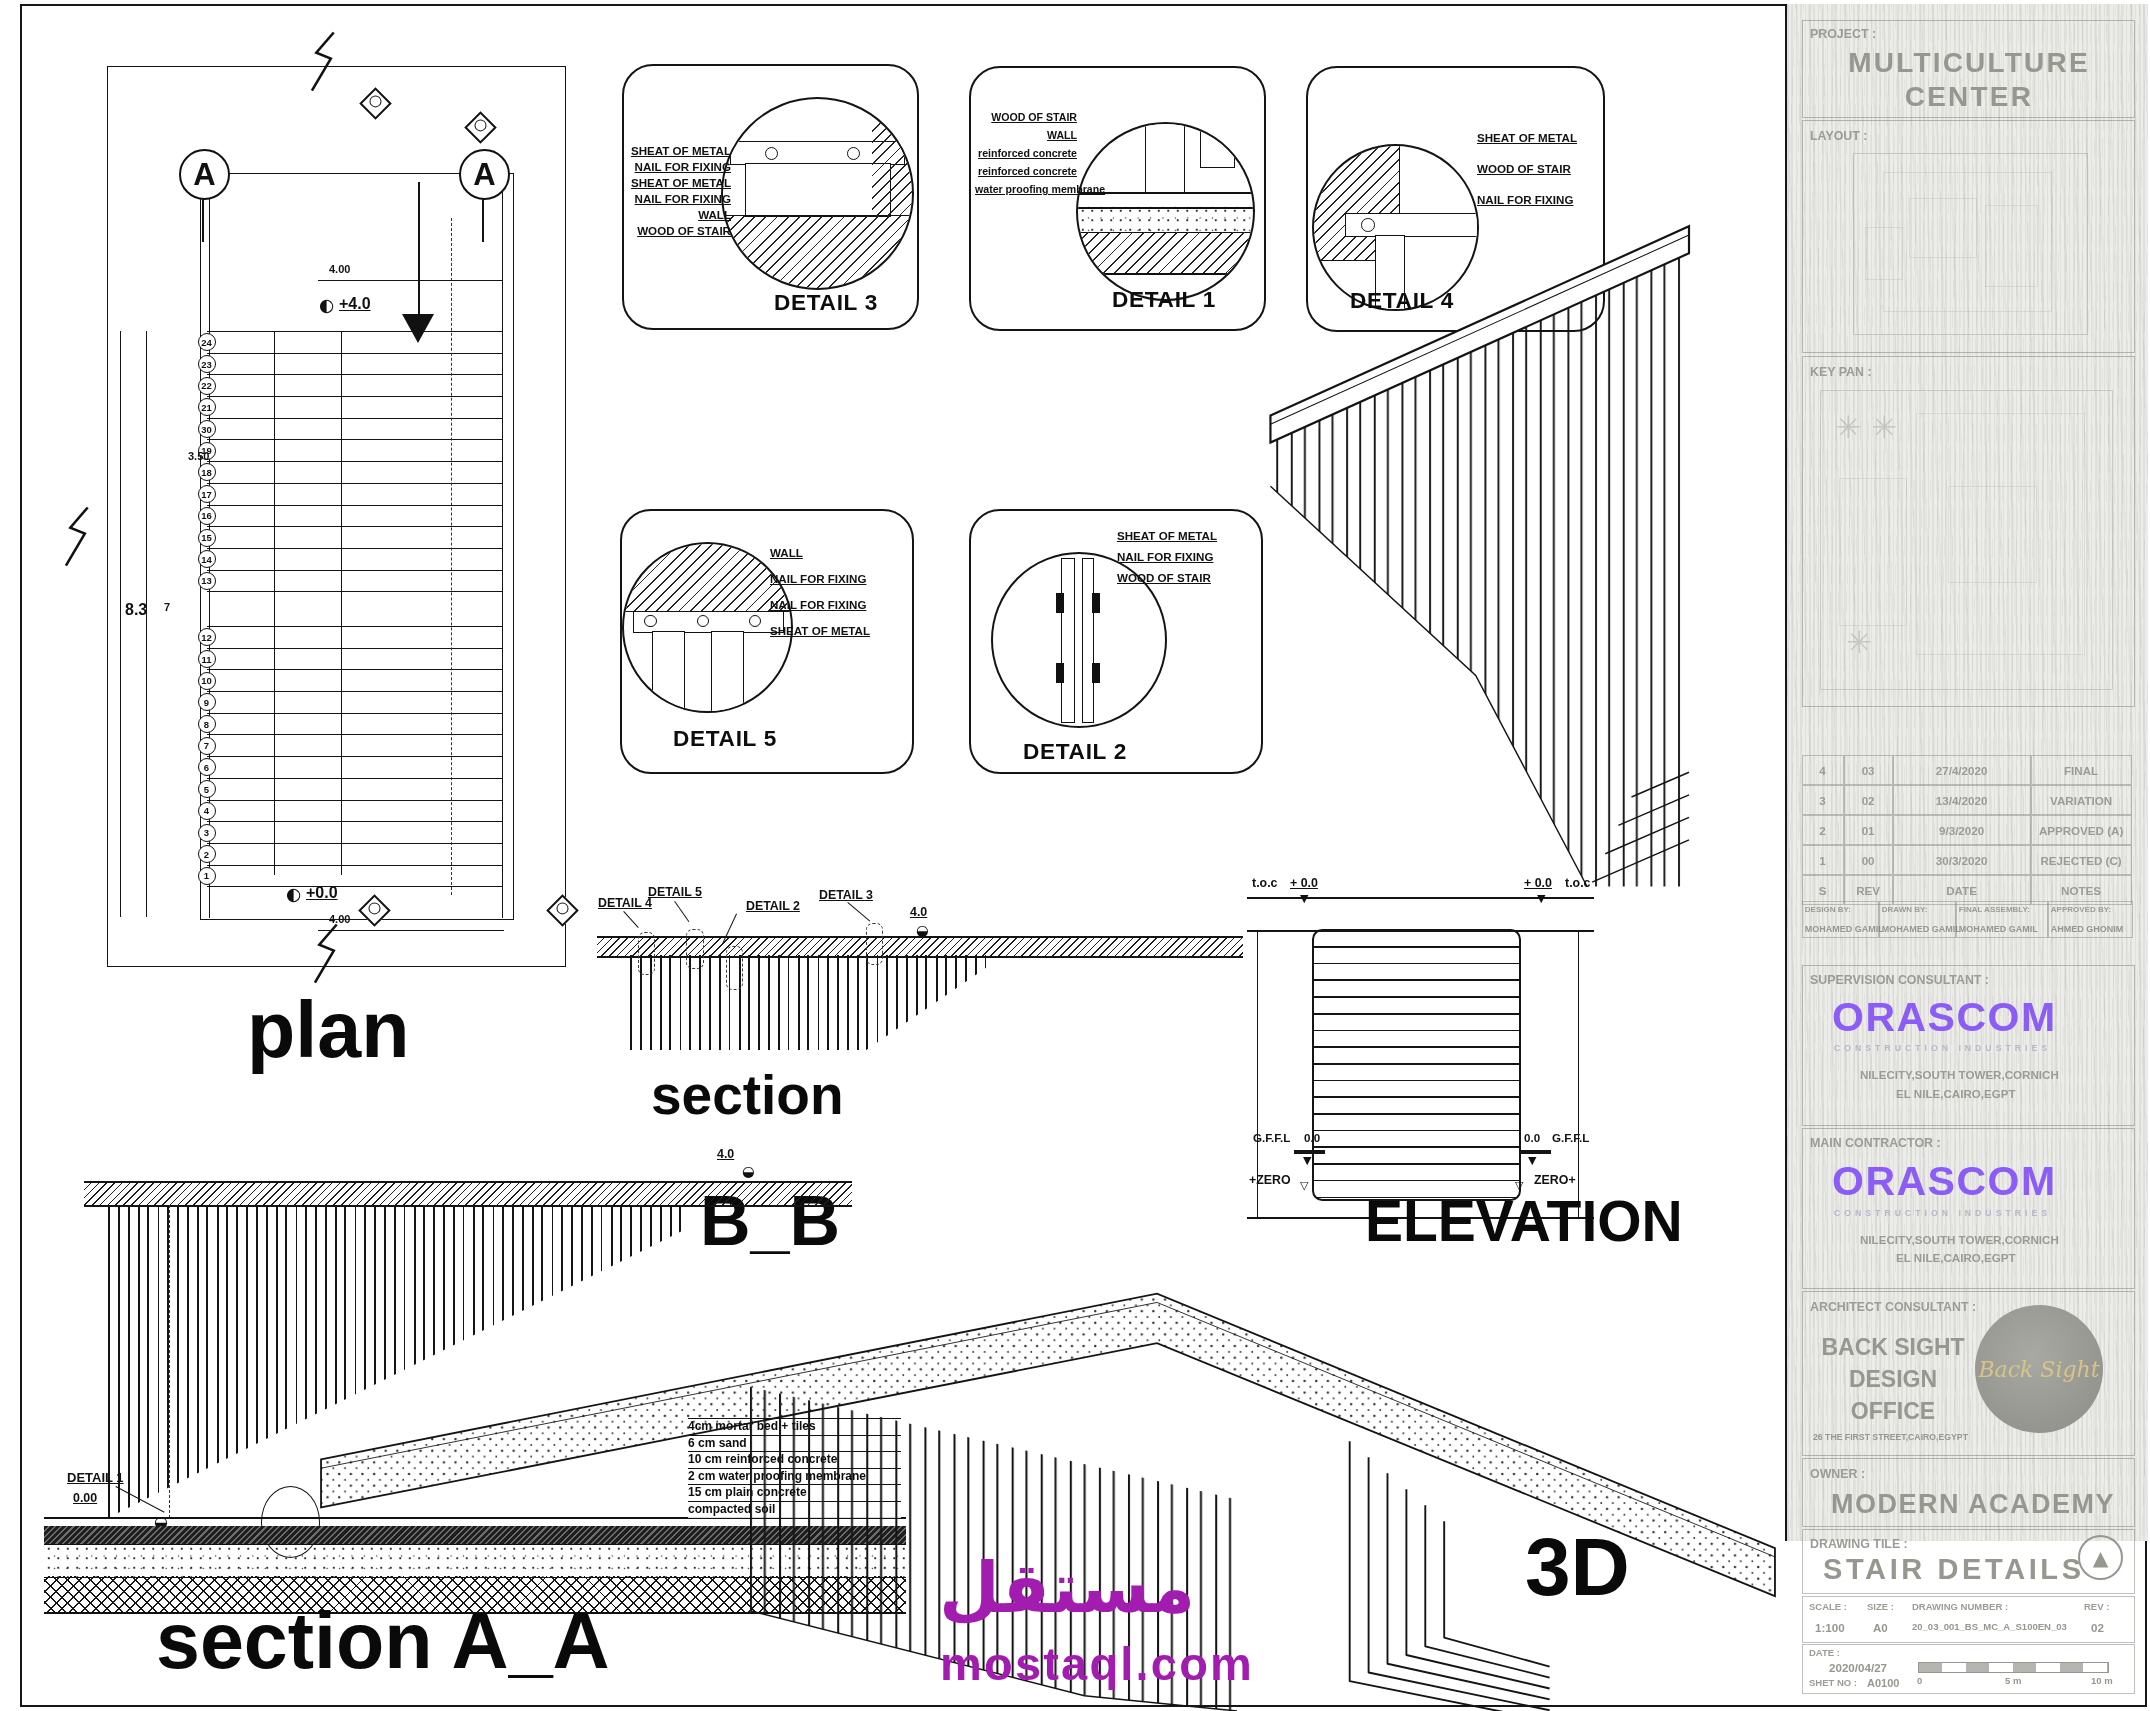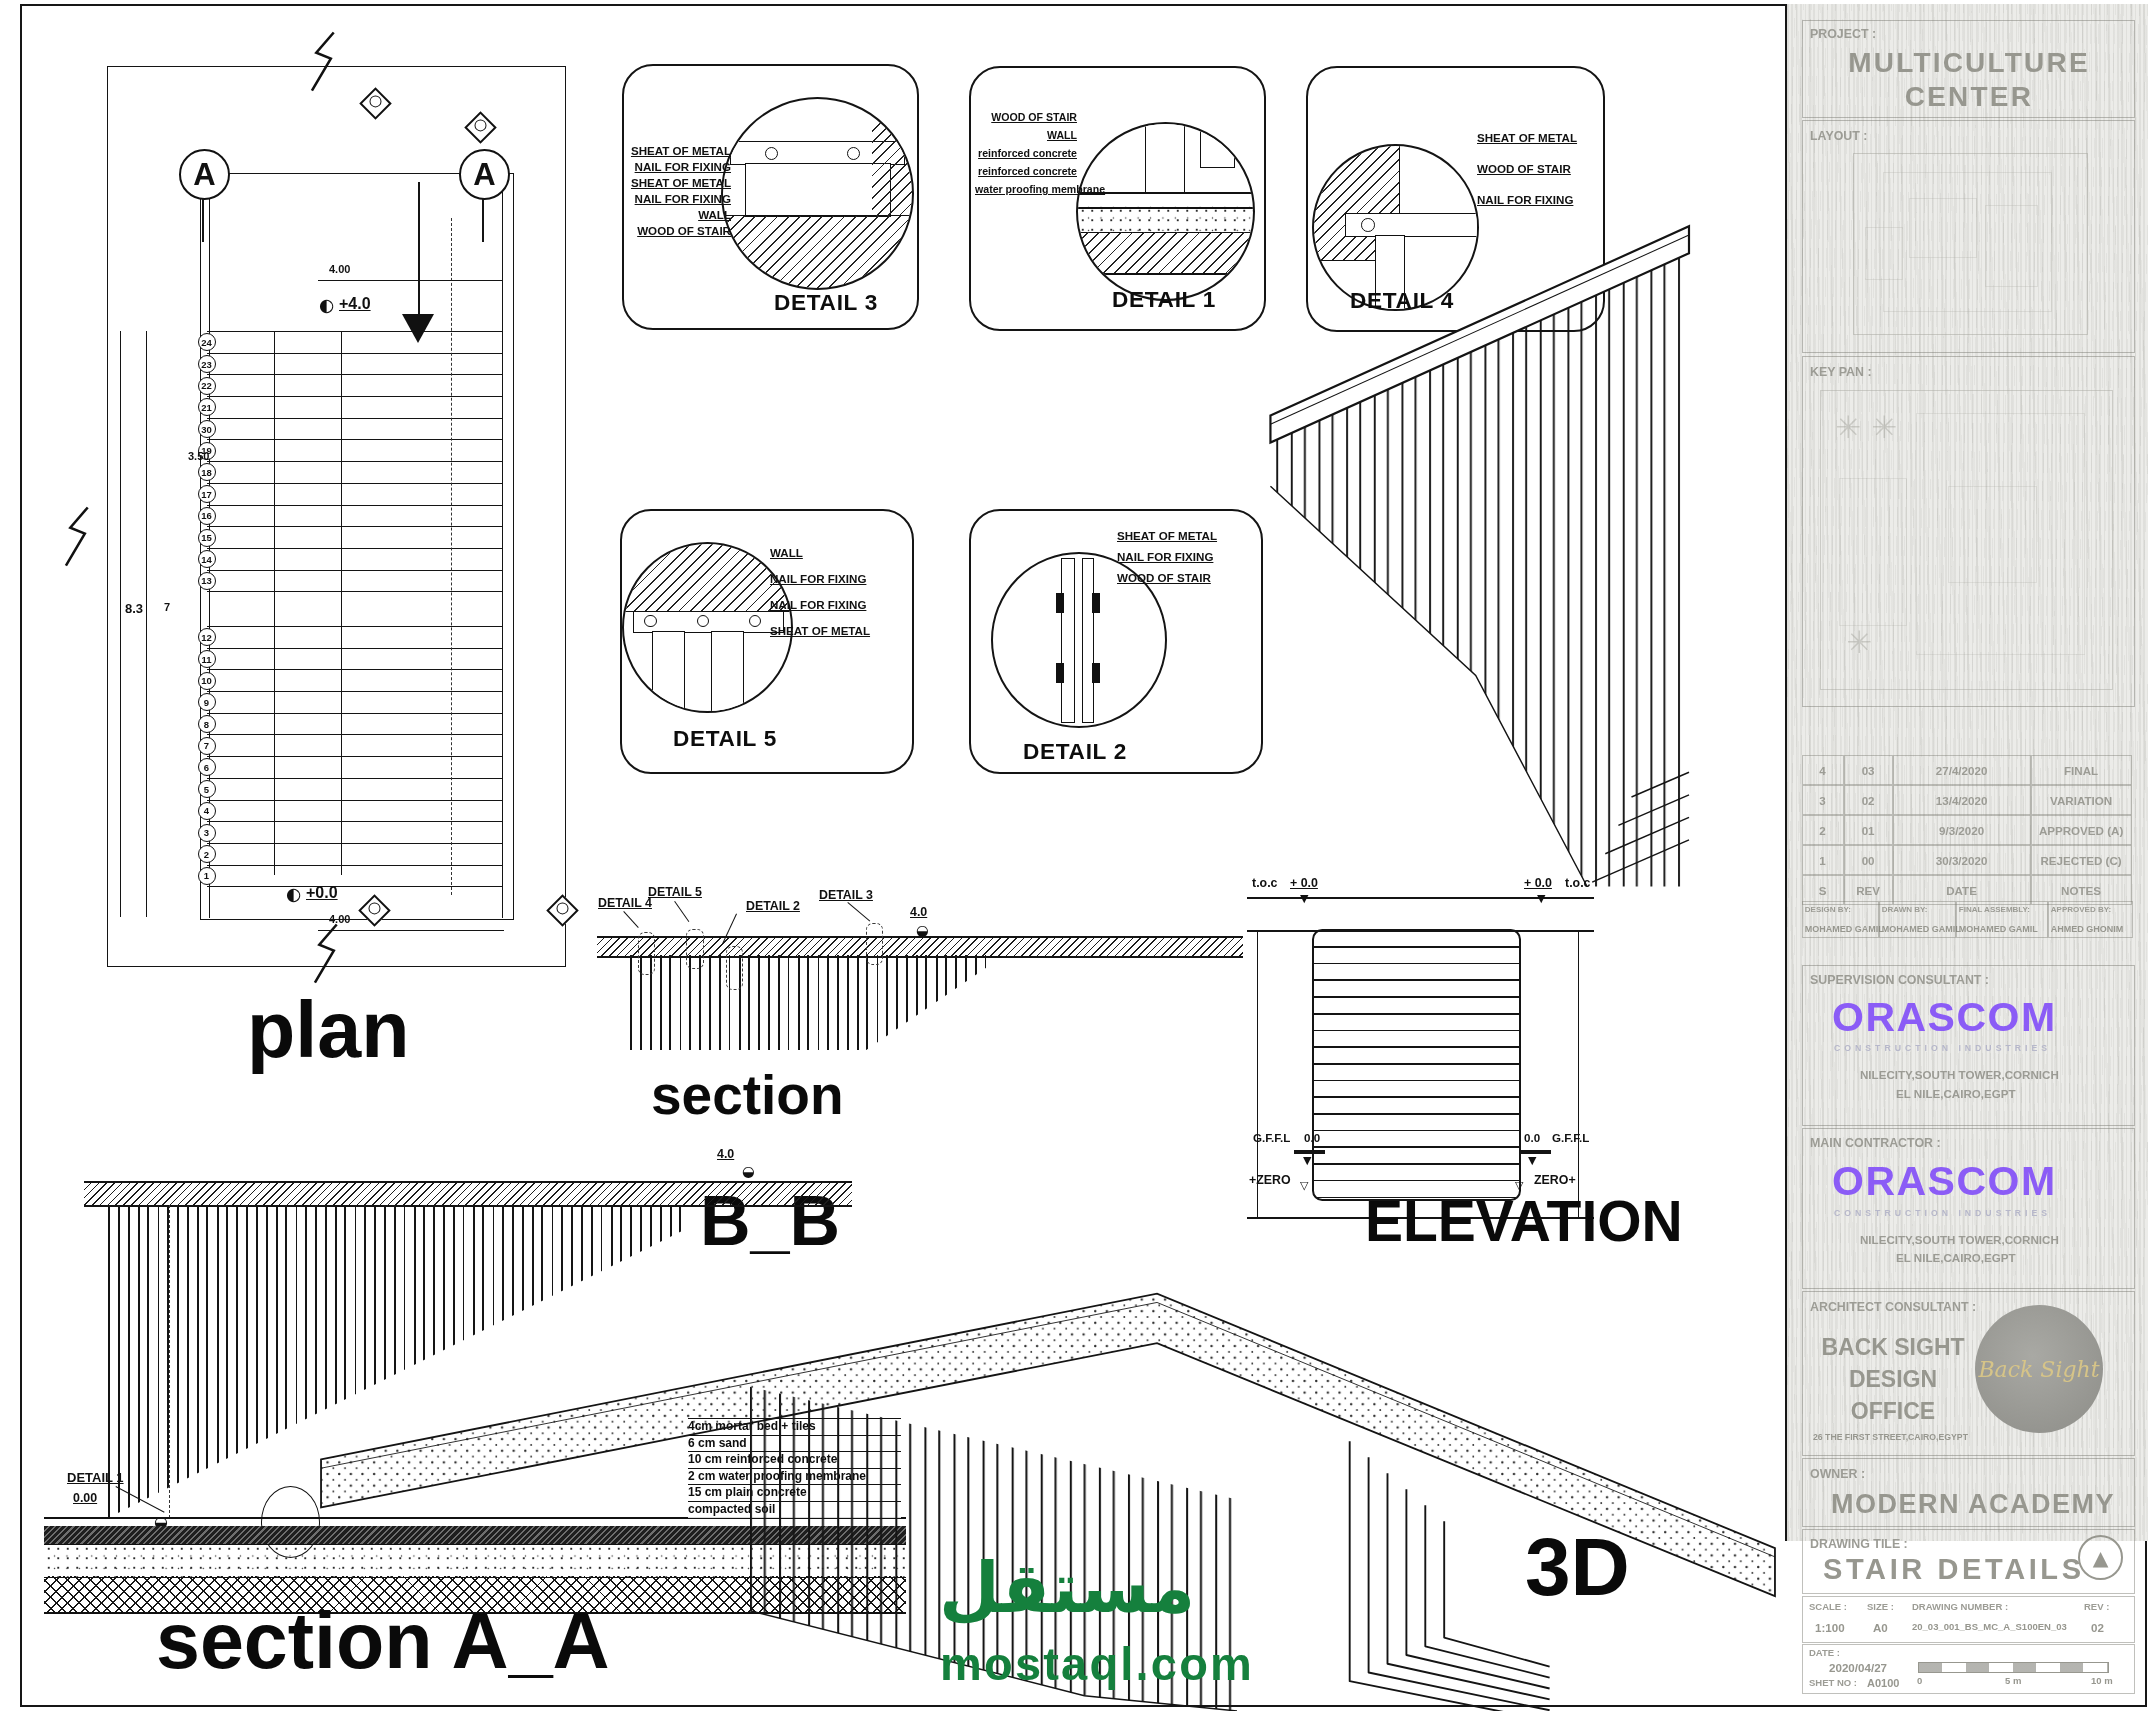--- a/index.html
+++ b/index.html
@@ -44,21 +44,21 @@
   .rgrid{display:grid;grid-template-columns:42px 49px 138px 101px;}
   .rgrid span{border:1.1px solid rgba(115,115,106,.4);display:flex;align-items:center;justify-content:center;
       font-size:11.6px;font-weight:bold;color:#9c9c95;height:28px;white-space:nowrap;}
   .scell{border:1.1px solid rgba(115,115,106,.4);padding:2.9px 2.2px;}
   .slab{font-size:8px;font-weight:bold;color:#9c9c95;white-space:nowrap;}
   .snam{font-size:9px;font-weight:bold;color:#97978f;margin-top:10.2px;white-space:nowrap;}
   .orn{font-size:41px;font-weight:900;letter-spacing:1.5px;color:#8b5cf6;white-space:nowrap;text-align:center;}
   .ors{font-size:8.7px;font-weight:bold;letter-spacing:4px;color:#b6b7ca;white-space:nowrap;}
   .ora{font-size:11.6px;font-weight:bold;color:#9b9b94;white-space:nowrap;}
   .ghost{position:absolute;border:1.5px solid #a5a59d;opacity:.5;}
-  .wm{color:#15803d;font-weight:bold;white-space:nowrap;}
+  .wm{color:#a21caf;font-weight:bold;white-space:nowrap;}
 </style>
 </head>
 <body>
 
 <div id="canvas">
 
   <div class="abs" style="left:20.4px;top:4.4px;width:2123px;height:1699px;border:2.2px solid #161616;"></div>
 
   <div class="abs" style="left:0;top:0;width:604px;height:1135px;">
     <div class="abs" style="left:107px;top:66px;width:457px;height:899px;border:1.8px solid #141414;"></div>
@@ -170,21 +170,21 @@
 
     <div class="abs line" style="left:318px;top:280px;width:184px;height:1.1px;"></div>
     <div class="abs t" style="left:329px;top:263px;font-size:11px;">4.00</div>
     <div class="abs t glyph" style="left:319px;top:295px;font-size:17.5px;">◐</div>
     <div class="abs t" style="left:339px;top:295px;font-size:16px;text-decoration:underline;">+4.0</div>
     <div class="abs t glyph" style="left:286px;top:884px;font-size:17.5px;">◐</div>
     <div class="abs t" style="left:306px;top:884px;font-size:16px;text-decoration:underline;">+0.0</div>
     <div class="abs line" style="left:318px;top:930px;width:186px;height:1.1px;"></div>
     <div class="abs t" style="left:329px;top:913px;font-size:11px;">4.00</div>
     <div class="abs t" style="left:150px;top:450px;font-size:11px;margin-left:38px;">3.50</div>
-    <div class="abs t" style="left:125px;top:601px;font-size:13px;">8.3</div>
+    <div class="abs t" style="left:125px;top:601px;font-size:16px;">8.3</div>
     <div class="abs t" style="left:164px;top:601px;font-size:11px;">7</div>
 
     <svg class="abs" style="left:309px;top:31px;" width="32" height="61" viewBox="0 0 44 84">
         <polyline points="34,2 10,30 30,38 4,82" fill="none" stroke="#111" stroke-width="3.5"></polyline>
       </svg>
     <svg class="abs" style="left:63px;top:506px;" width="32" height="61" viewBox="0 0 44 84">
         <polyline points="34,2 10,30 30,38 4,82" fill="none" stroke="#111" stroke-width="3.5"></polyline>
       </svg>
     <svg class="abs" style="left:312px;top:923px;" width="32" height="61" viewBox="0 0 44 84">
         <polyline points="34,2 10,30 30,38 4,82" fill="none" stroke="#111" stroke-width="3.5"></polyline>

